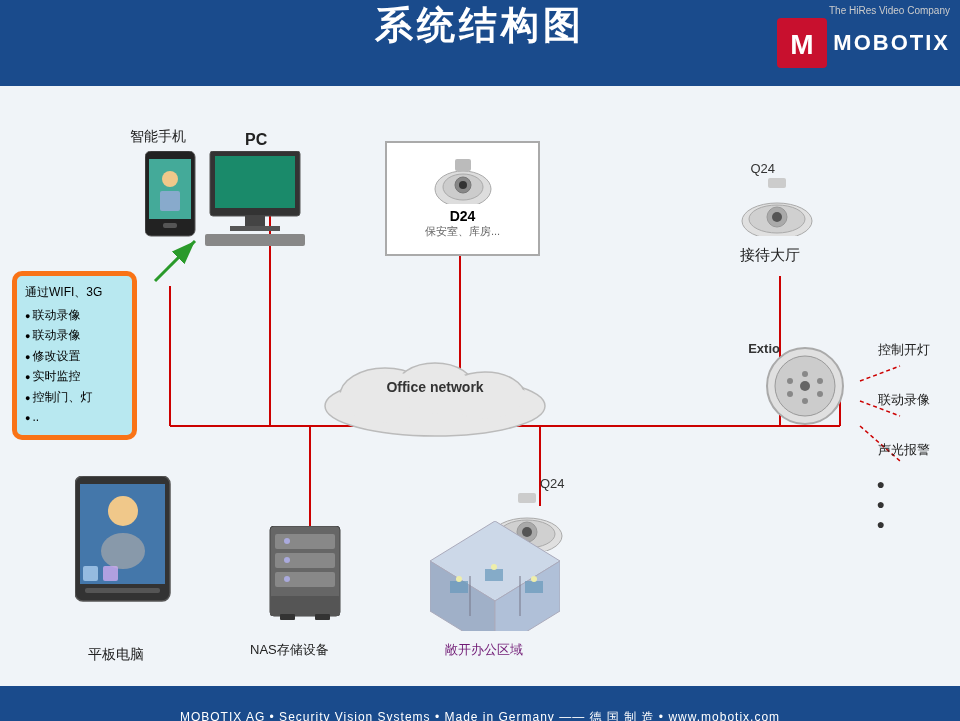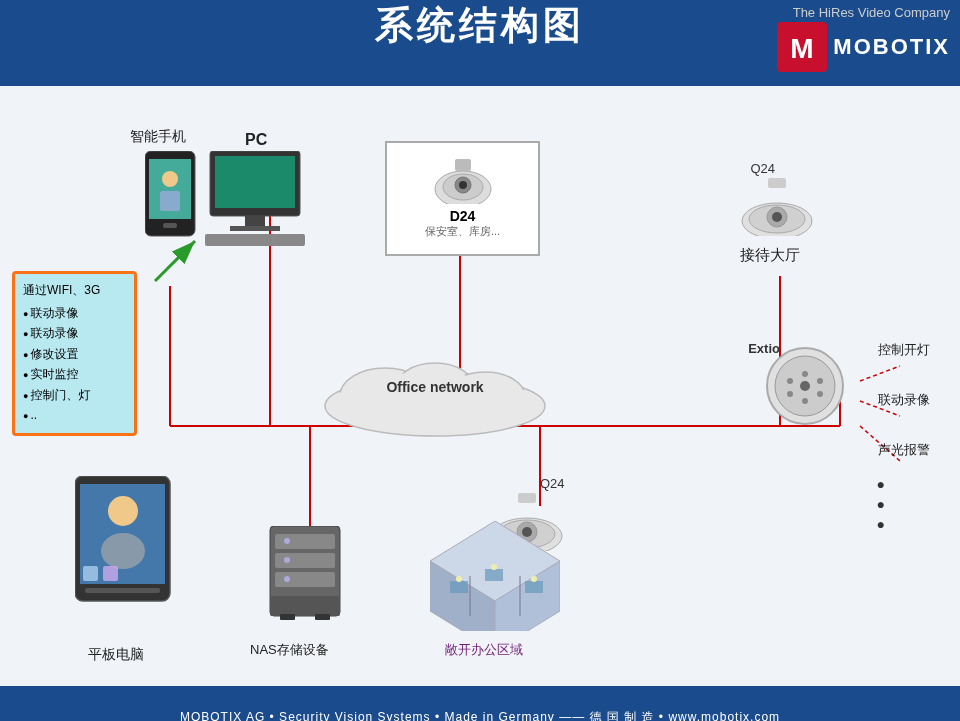--- a/index.html
+++ b/index.html
@@ -45,21 +45,21 @@
       height: 50px;
     }
     .mobotix-text {
       color: #fff;
       font-size: 22px;
       font-weight: bold;
       letter-spacing: 2px;
     }
     .hires-text {
       color: #ccc;
-      font-size: 13px;
+      font-size: 10px;
       text-align: right;
       margin-bottom: 2px;
     }
 
     
     #main {
       background: #f0f4f8;
       height: 600px;
       position: relative;
       overflow: hidden;
@@ -79,22 +79,22 @@
       letter-spacing: 1px;
     }
 
     
     .left-panel {
       position: absolute;
       left: 15px;
       top: 40px;
       width: 130px;
       background: #b8e8f0;
-      border: 3px solid #f97316;
-      border-radius: 4px;
+      border: 5px solid #f97316;
+      border-radius: 10px;
       padding: 8px;
       font-size: 13px;
     }
     .left-panel .title {
       font-size: 12px;
       margin-bottom: 4px;
     }
     .left-panel ul {
       list-style: none;
       font-size: 12px;

